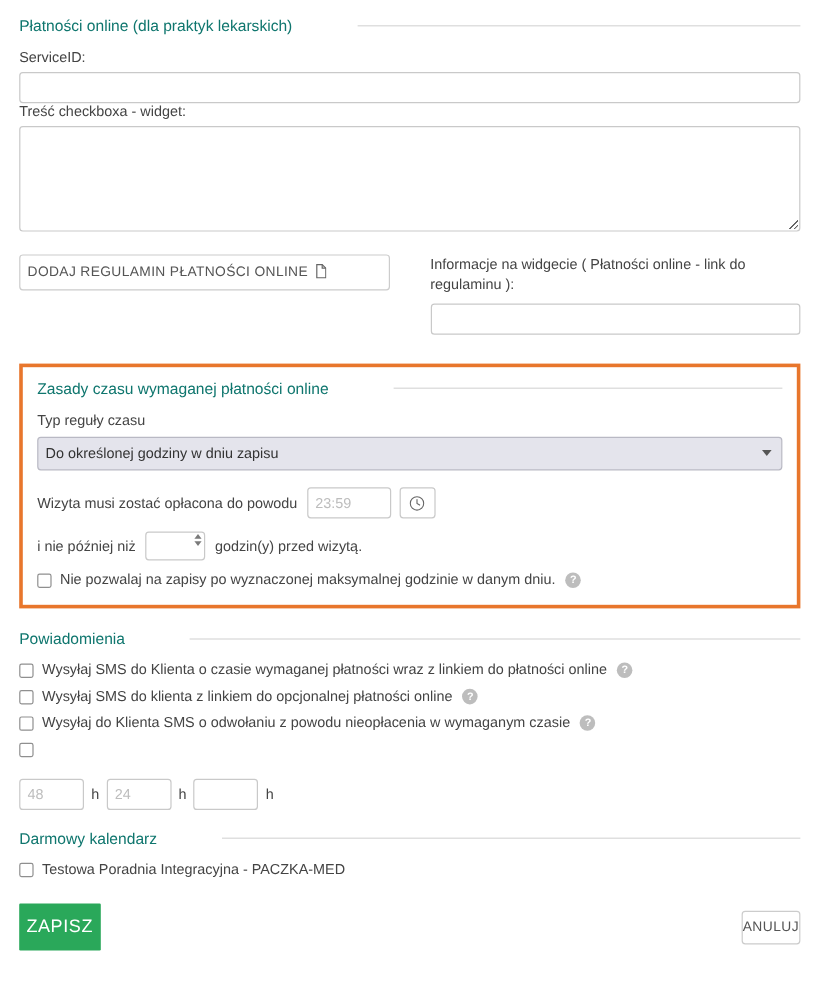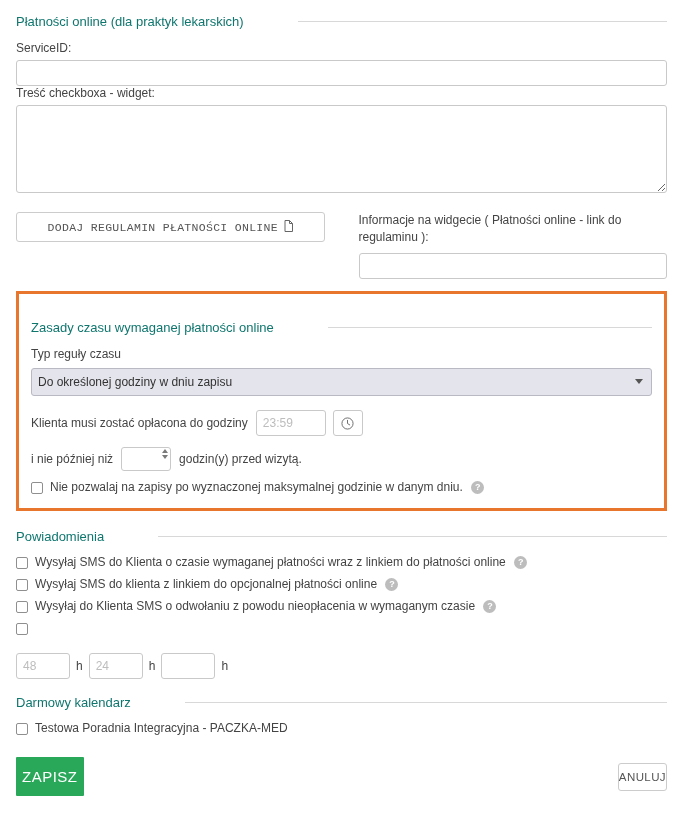--- a/index.html
+++ b/index.html
@@ -95,41 +95,40 @@
   }
   .btn-outline {
     box-sizing: border-box;
     width: 100%;
     height: 30px;
     border: 1px solid #cccccc;
     border-radius: 3px;
     background: #ffffff;
     color: #555555;
     font-size: 11.5px;
-    font-family: Liberation Mono, monospace;
+    font-family: Liberation Sans, sans-serif;
     letter-spacing: .3px;
     cursor: pointer;
     display: flex;
     align-items: center;
-    justify-content: center;
     gap: 6px;
   }
   .info-label {
     font-size: 12px;
     color: #444444;
     line-height: 17px;
     margin-bottom: 7px;
   }
 
   
   .highlight {
     box-sizing: border-box;
     border: 3px solid #e8762c;
-    margin-top: 12px;
-    padding: 16px 12px 14px 12px;
+    margin-top: 24px;
+    padding: 0 12px 14px 12px;
     position: relative;
   }
   .highlight .section { margin-top: 10px; }
 
   .select-wrap {
     position: relative;
     margin-top: 7px;
   }
   select.select {
     -webkit-appearance: none;
@@ -344,21 +343,21 @@
         <label class="label">Typ reguły czasu</label>
         <div class="select-wrap">
           <select class="select">
             <option>Do określonej godziny w dniu zapisu</option>
           </select>
           <span class="select-caret"></span>
         </div>
       </div>
 
       <div class="inline-row">
-        <span class="nowrap">Klienta musi zostać opłacona do godziny</span>
+        <span class="nowrap">Wizyta musi zostać opłacona do powodu</span>
         <input class="input time-input" type="text" placeholder="23:59" style="">
         <span class="clock-btn">
           <svg width="13" height="13" viewBox="0 0 14 14" aria-hidden="true">
             <circle cx="7" cy="7" r="6" fill="none" stroke="#666666" stroke-width="1"></circle>
             <path d="M7 3.6 V7 L9.4 8.5" fill="none" stroke="#666666" stroke-width="1" stroke-linecap="round"></path>
           </svg>
         </span>
       </div>
 
       <div class="inline-row" style="margin-top:11px">

